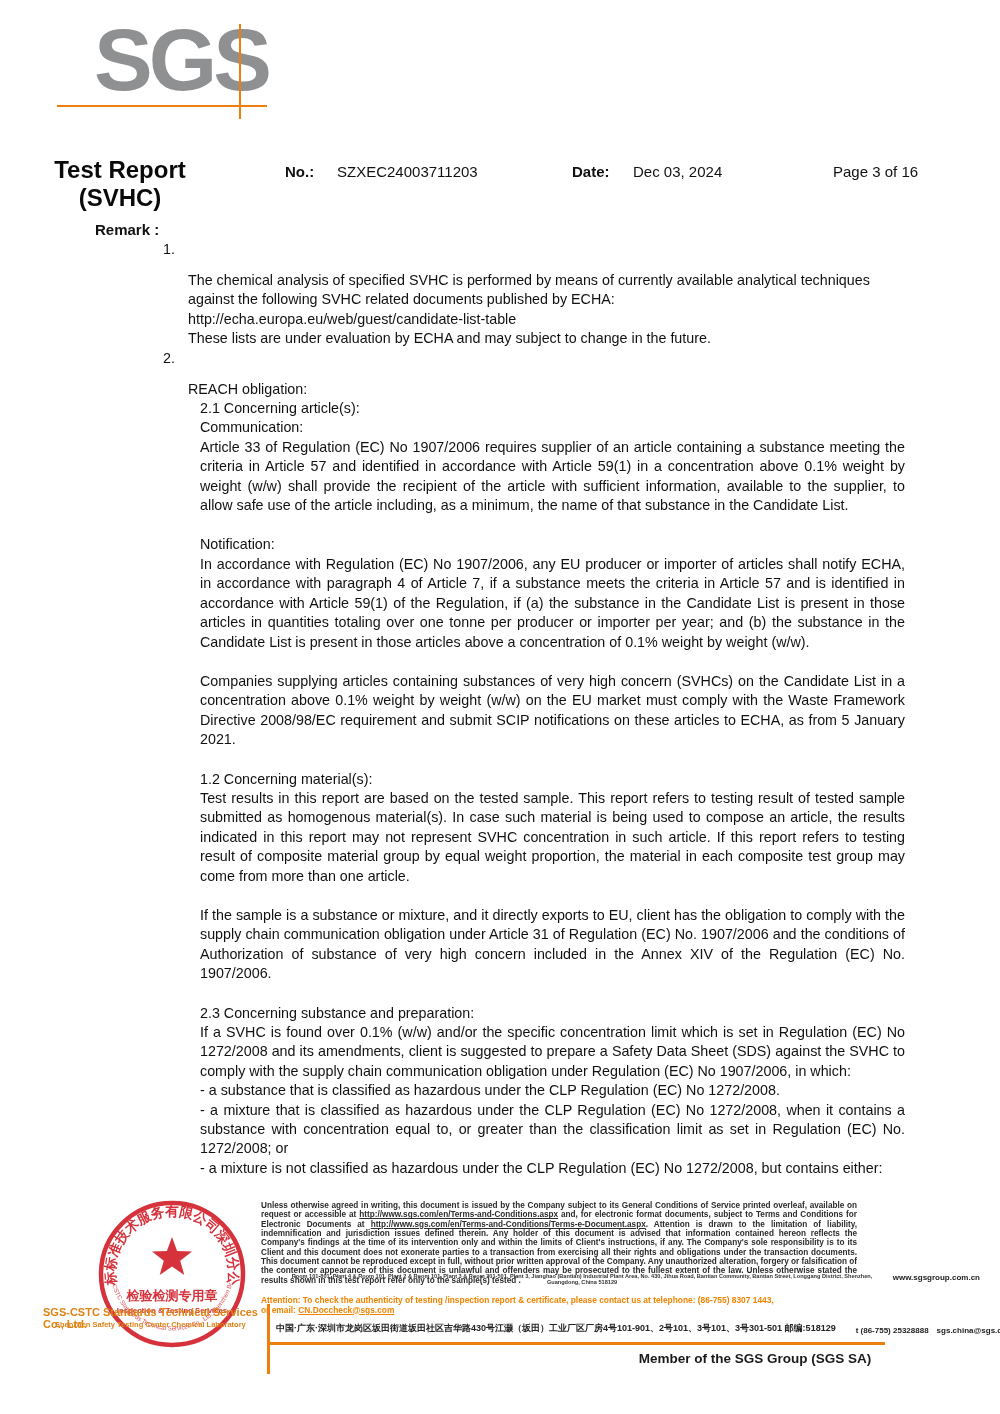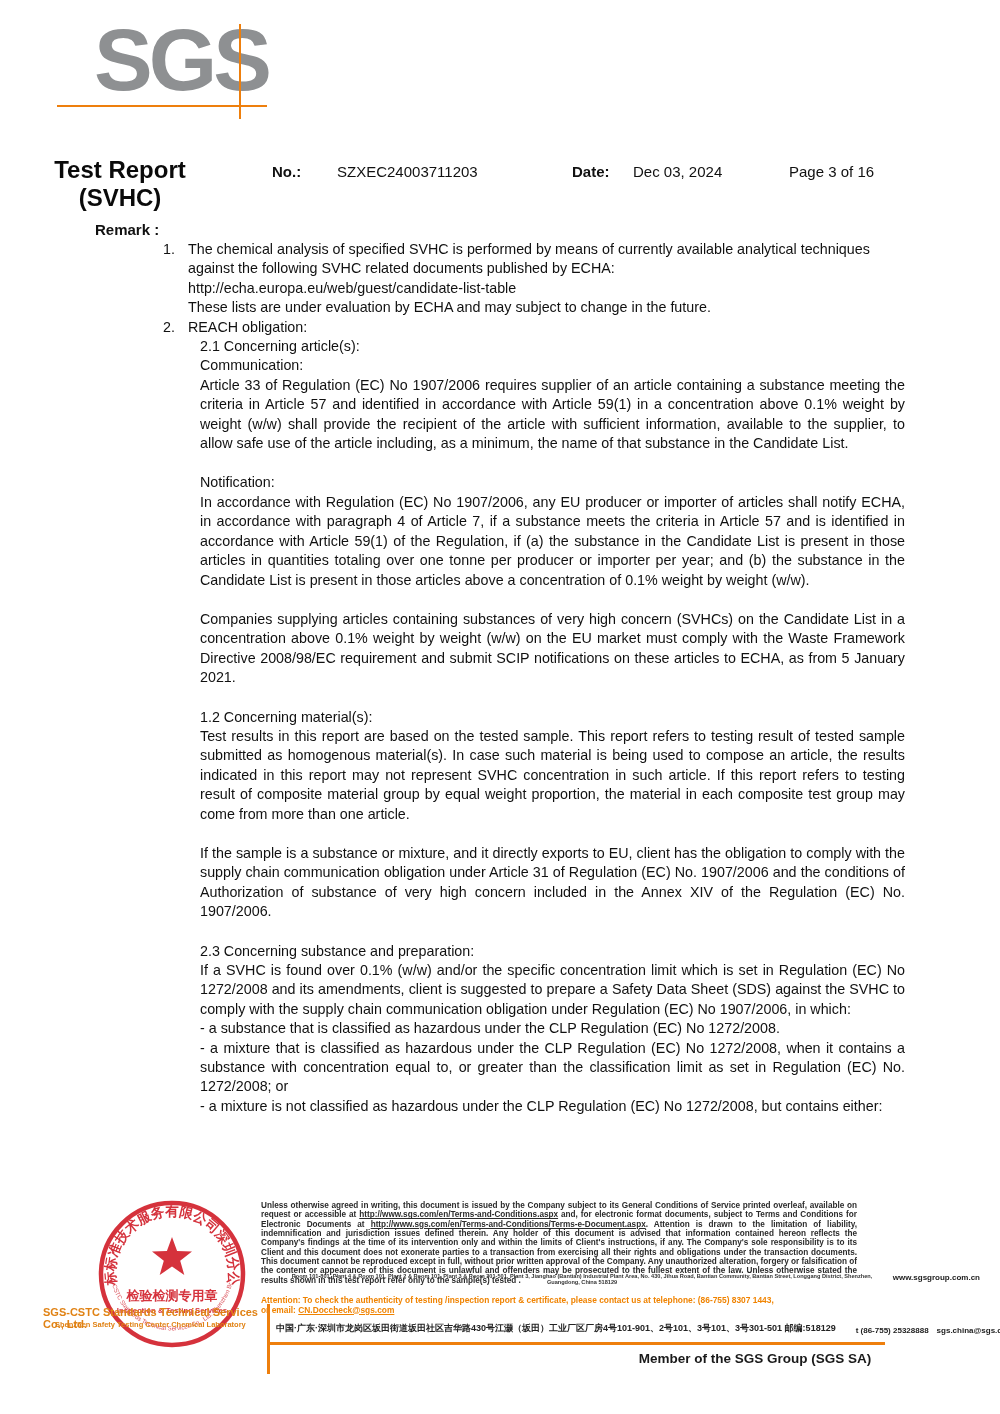--- a/index.html
+++ b/index.html
@@ -10,32 +10,32 @@
   .logo-text{position:absolute;left:94px;top:16px;font-size:88px;font-weight:bold;
              letter-spacing:-4px;color:#8e9092;line-height:1;}
   .logo-hline{position:absolute;left:57px;top:105px;width:210px;height:2px;background:#ee7f0d;}
   .logo-vline{position:absolute;left:239px;top:24px;width:2px;height:95px;background:#ee7f0d;}
 
   
   .rpt-title{position:absolute;left:40px;top:156px;width:160px;text-align:center;
              font-size:24px;font-weight:bold;line-height:28px;color:#0a0a0a;}
   .hdr-lbl{font-weight:bold;font-size:15px;}
   .hdr-val{font-size:15px;}
-  .hdr-no-lbl{position:absolute;left:272px;top:163px;}
+  .hdr-no-lbl{position:absolute;left:285px;top:163px;}
   .hdr-no-val{position:absolute;left:337px;top:163px;}
   .hdr-date-lbl{position:absolute;left:572px;top:163px;}
   .hdr-date-val{position:absolute;left:633px;top:163px;}
-  .hdr-page{position:absolute;left:789px;top:163px;font-size:15px;}
+  .hdr-page{position:absolute;left:833px;top:163px;font-size:15px;}
 
   
   .remark{position:absolute;left:95px;top:221px;font-size:15px;font-weight:bold;}
   .body-list{position:absolute;left:163px;top:240px;width:742px;font-size:14.3px;line-height:19.4px;}
   .li{display:flex;}
   .li .num{width:25px;flex:0 0 25px;}
-  .li .txt{flex:1;}
+  .li .txt{flex:1;margin-top:31px;}
   .sub{margin-left:37px;}
   .jp{text-align:justify;}
   .gap{margin-top:20px;}
 
   
   .legal{position:absolute;left:261px;top:1201px;width:596px;font-size:8.2px;font-weight:bold;
          line-height:9.35px;color:#2b2b2b;text-align:justify;}
   .attention{position:absolute;left:261px;top:1296px;width:596px;font-size:8.4px;font-weight:bold;
              line-height:9.6px;color:#f08300;}
   .u{text-decoration:underline;}

